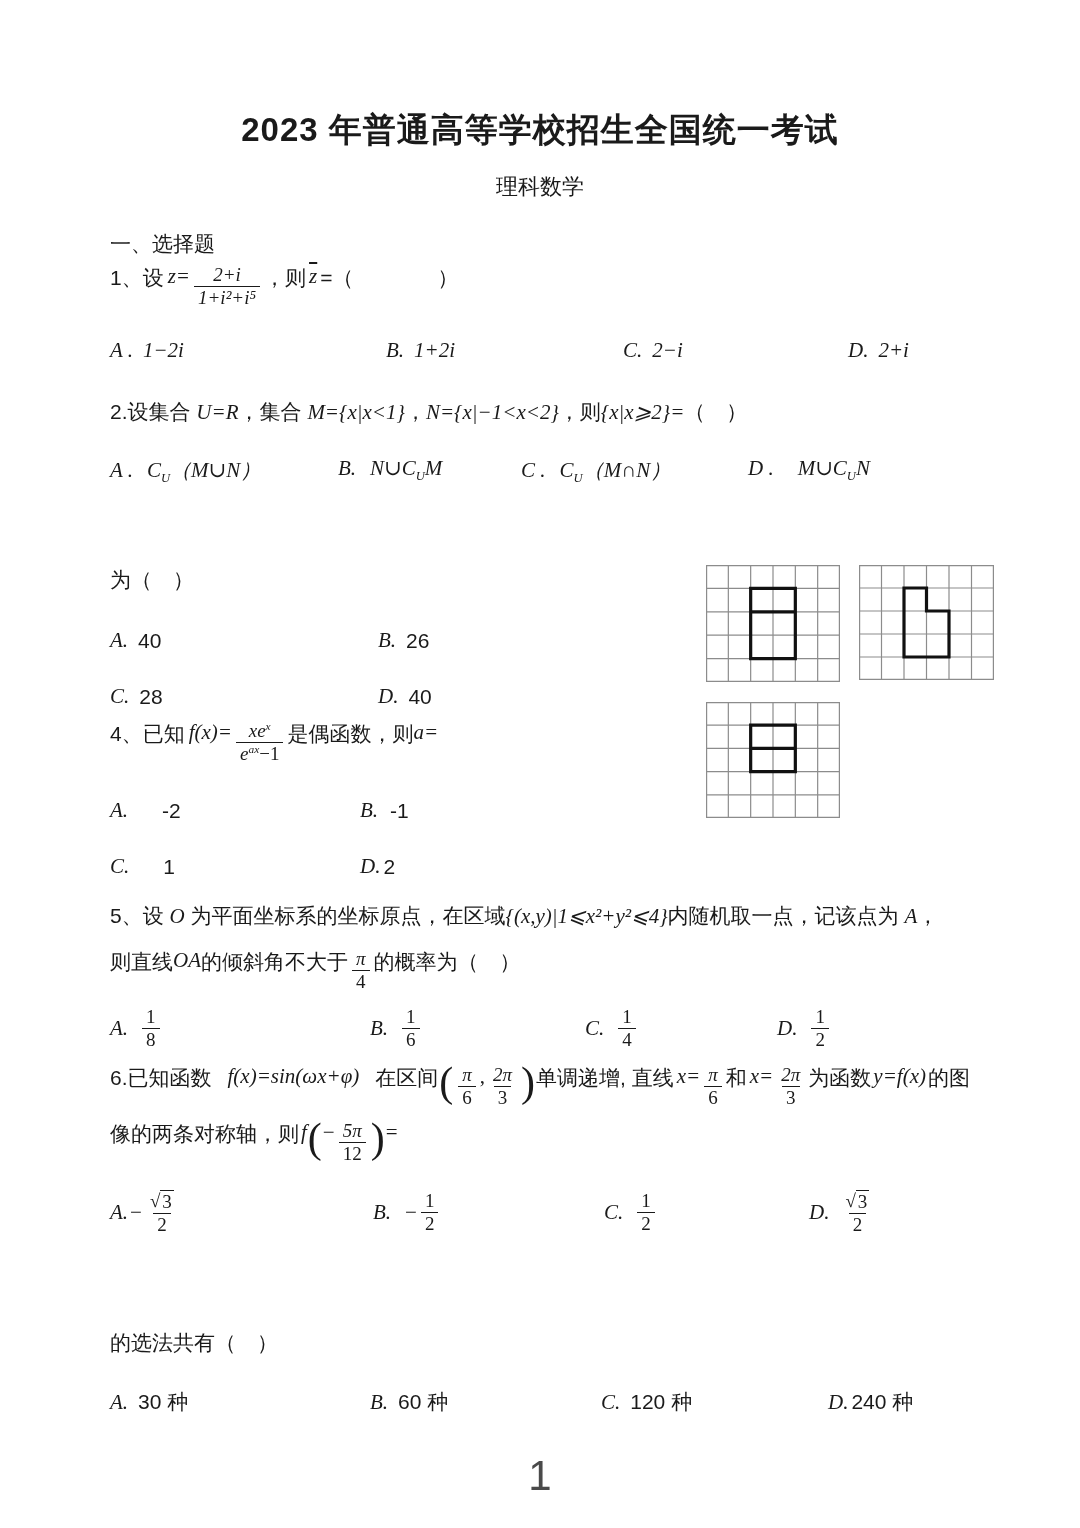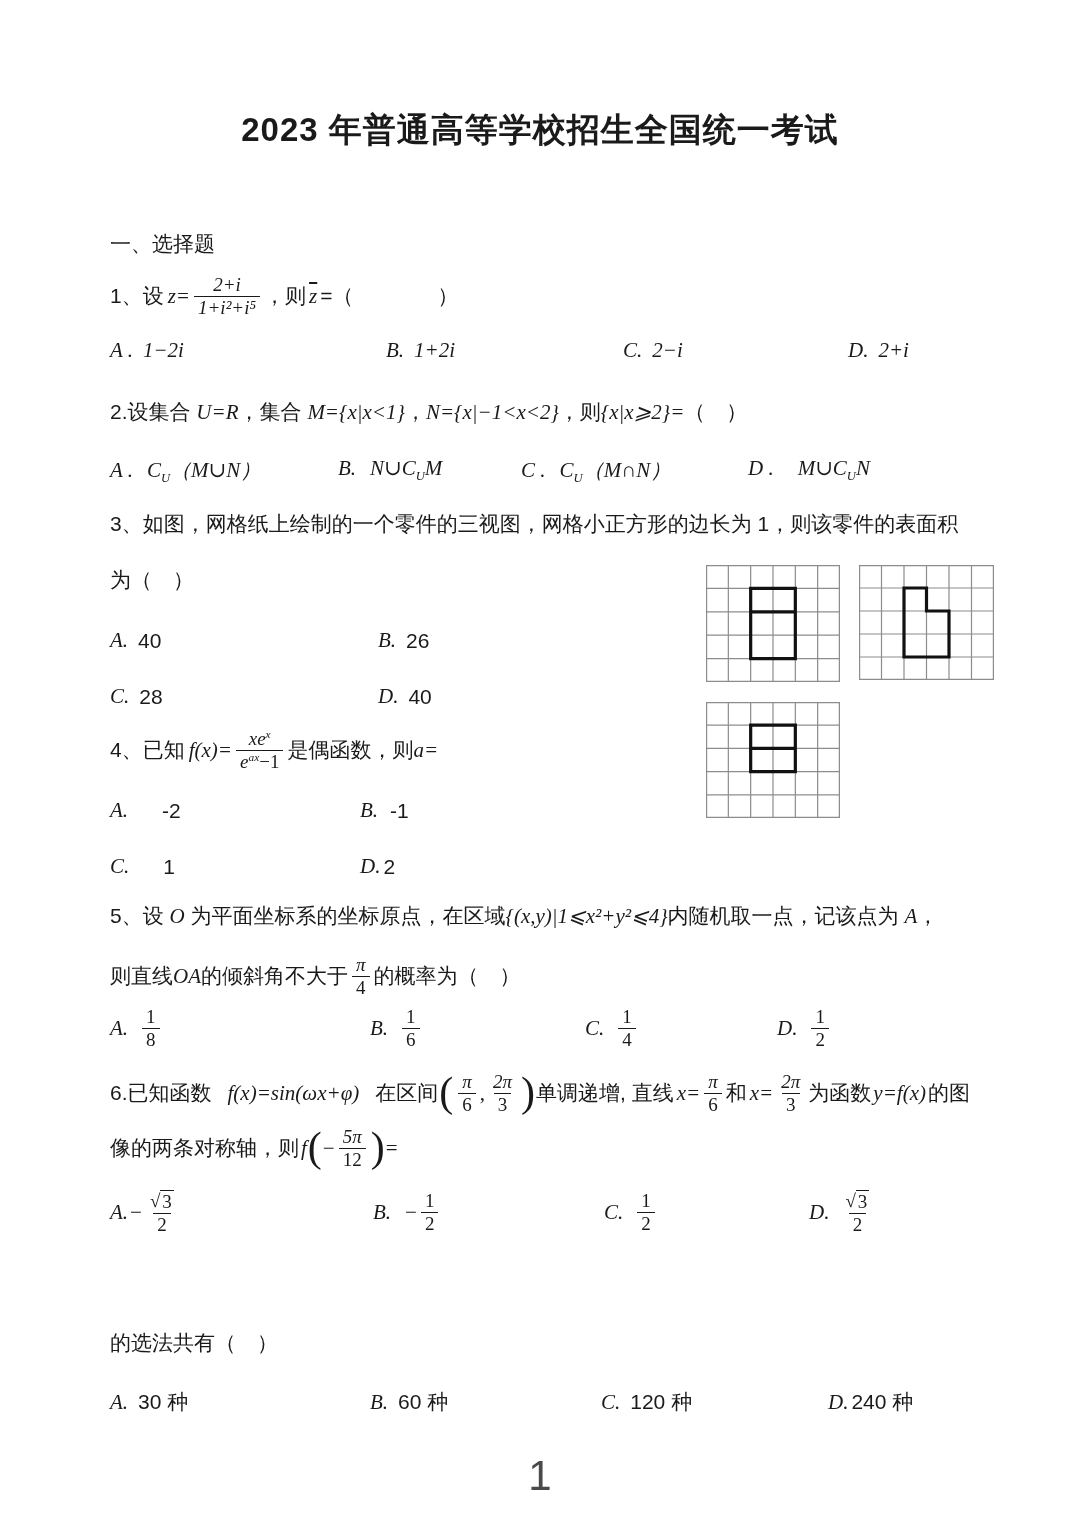--- a/index.html
+++ b/index.html
@@ -3,21 +3,21 @@
 <meta charset="utf-8">
 <style>
   *{box-sizing:border-box}
   html,body{margin:0;padding:0;background:#ffffff}
   .page{position:relative;width:1080px;height:1528px;background:#fff;color:#1a1a1a;
         font-size:21px;font-family:"Liberation Sans","DejaVu Sans",sans-serif;overflow:hidden}
   .title{position:absolute;top:108px;left:0;width:100%;text-align:center;
          font-size:33px;font-weight:700;letter-spacing:1px;margin:0}
   .subtitle{position:absolute;top:172px;left:0;width:100%;text-align:center;font-size:22px}
   .line{position:absolute;left:110px;white-space:nowrap}
-  .mrow{display:flex;align-items:center}
+  .mrow{display:flex;align-items:flex-start}
   .zh{font-family:"Liberation Sans","DejaVu Sans",sans-serif}
   .mi{font-family:"Liberation Serif","DejaVu Serif",serif;font-style:italic}
   .mu{font-family:"Liberation Serif","DejaVu Serif",serif;font-style:normal}
   .frac{display:inline-flex;flex-direction:column;align-items:center;vertical-align:middle;
         margin:0 4px;font-family:"Liberation Serif","DejaVu Serif",serif;font-size:19px;line-height:1.15}
   .frac .num{padding:0 4px;display:block}
   .frac .den{border-top:1.5px solid #1a1a1a;padding:0 4px;display:block}
   .ovl{text-decoration:overline}
   sup{font-size:60%;line-height:0}
   sub{font-size:60%;line-height:0}
@@ -31,20 +31,21 @@
   .figure{position:absolute}
   .pagenum{position:absolute;top:1452px;left:0;width:100%;text-align:center;
            font-size:42px;color:#4a4a4a}
 </style>
 </head>
 <body>
 
 <div class="page">
 
   <h1 class="title">2023 年普通高等学校招生全国统一考试</h1>
+  <div class="subtitle">理科数学</div>
 
   <div class="line zh" style="top:230px">一、选择题</div>
 
   <div class="line mrow" style="top:264px;height:64px">
     <span class="zh">1、设</span>
     <span class="mi" style="margin-left:4px">z=</span>
     <span class="frac">
       <span class="num mi">2+i</span>
       <span class="den mi">1+i²+i⁵</span>
     </span>
@@ -86,21 +87,20 @@
     <span class="opt" style="left:411px">
       <span class="lbl">C .</span>
       <span class="val mi" style="margin-left:14px"><span>C</span><sub>U</sub><span>（M∩N）</span></span>
     </span>
     <span class="opt" style="left:638px">
       <span class="lbl">D .</span>
       <span class="val mi" style="margin-left:24px"><span>M∪C</span><sub>U</sub><span>N</span></span>
     </span>
   </div>
 
-  <div class="line zh" style="top:510px">3、如图，网格纸上绘制的一个零件的三视图，网格小正方形的边长为 1，则该零件的表面积</div>
   <div class="line zh" style="top:566px">为（　）</div>
 
   <div class="figure" style="left:706px;top:565px;width:134px;height:117px"><svg width="134" height="117" xmlns="http://www.w3.org/2000/svg">
         <line x1="0.6" y1="0" x2="0.6" y2="117" stroke="#8c8c8c" stroke-width="1.2"></line>
         <line x1="22.333333333333332" y1="0" x2="22.333333333333332" y2="117" stroke="#8c8c8c" stroke-width="1.2"></line>
         <line x1="44.666666666666664" y1="0" x2="44.666666666666664" y2="117" stroke="#8c8c8c" stroke-width="1.2"></line>
         <line x1="67" y1="0" x2="67" y2="117" stroke="#8c8c8c" stroke-width="1.2"></line>
         <line x1="89.33333333333333" y1="0" x2="89.33333333333333" y2="117" stroke="#8c8c8c" stroke-width="1.2"></line>
         <line x1="111.66666666666666" y1="0" x2="111.66666666666666" y2="117" stroke="#8c8c8c" stroke-width="1.2"></line>
         <line x1="133.4" y1="0" x2="133.4" y2="117" stroke="#8c8c8c" stroke-width="1.2"></line>

